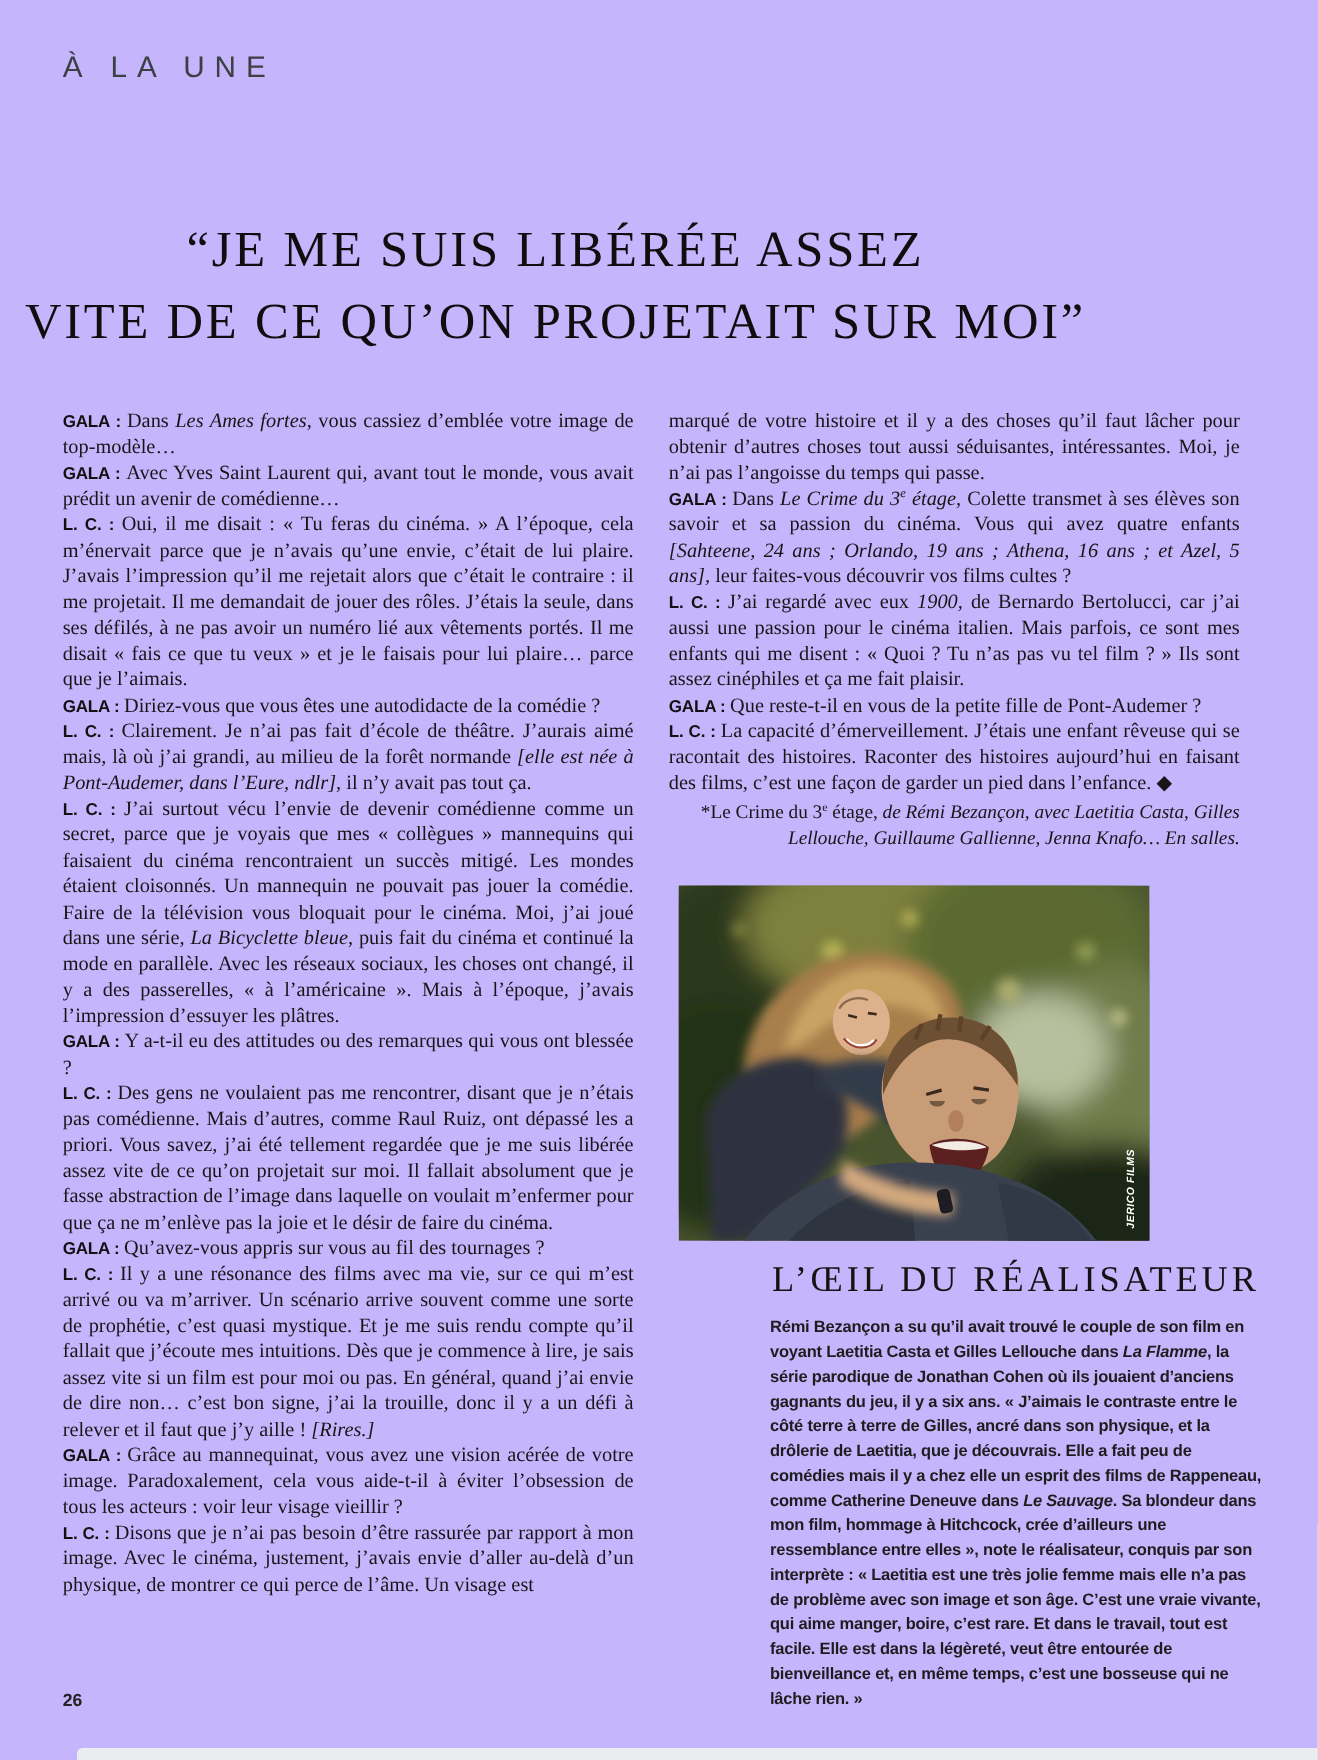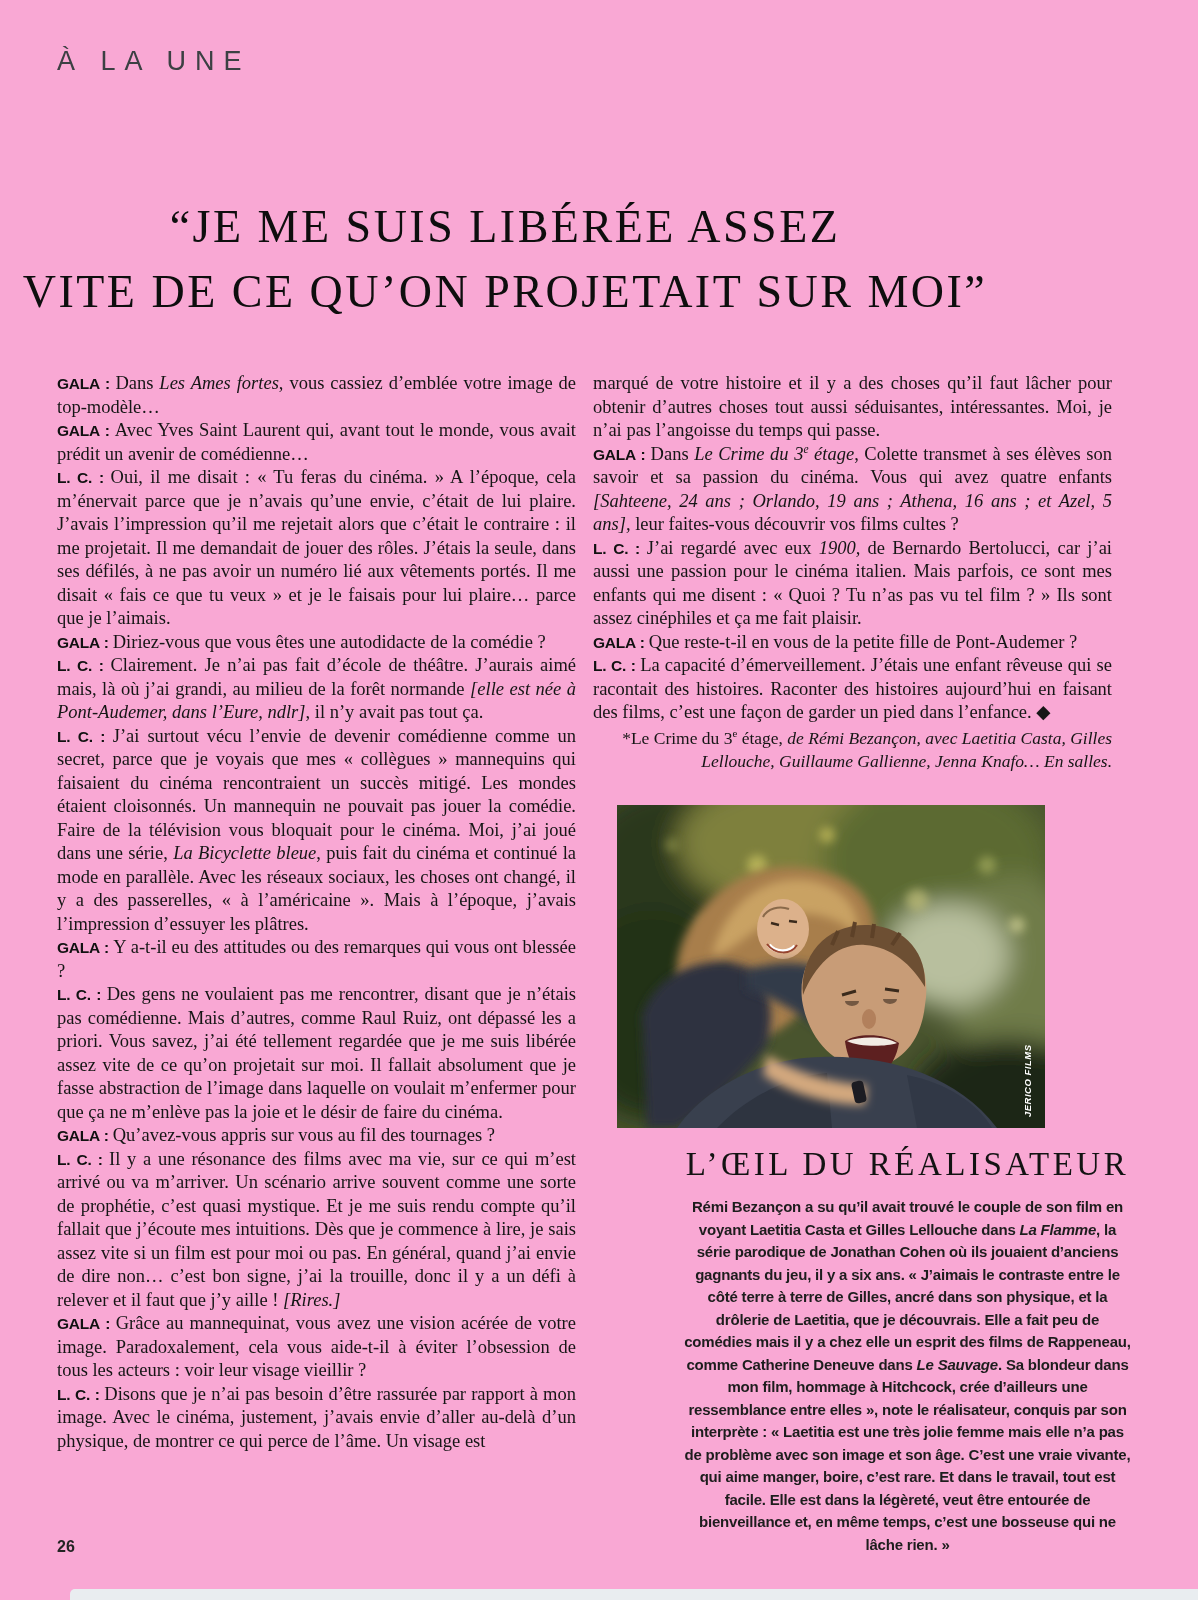--- a/index.html
+++ b/index.html
@@ -1,40 +1,40 @@
 <!DOCTYPE html>
 <html lang="fr"><head>
 <meta charset="utf-8">
 <style>
   html,body{margin:0;padding:0;background:#fff;}
-  .page{position:relative;width:1198px;height:1600px;margin:0 auto;background:#f9a8d4;overflow:hidden;
+  .page{position:relative;width:1198px;height:1600px;margin:0 auto;background:#c4b5fd;overflow:hidden;
         font-family:"Liberation Serif",serif;color:#161616;}
   .kicker{position:absolute;left:57px;top:46px;
         font-family:"Liberation Sans",sans-serif;font-weight:400;
         font-size:27px;letter-spacing:9px;color:#3c4043;}
   .headline{position:absolute;left:0;top:194px;width:1010px;text-align:center;
         font-family:"Liberation Serif",serif;font-weight:400;color:#0e0e0e;
         font-size:46px;line-height:1.42;letter-spacing:2.5px;}
   .col{position:absolute;top:372px;width:519px;font-size:18.5px;line-height:23.5px;}
   .col-left{left:57px;}
-  .col-right{left:593px;}
+  .col-right{left:608px;}
   .para{margin:0;text-align:justify;}
   .speaker{font-family:"Liberation Sans",sans-serif;font-weight:700;font-size:15.5px;
         letter-spacing:-0.2px;color:#111;}
   .it{font-style:italic;}
   .sup{vertical-align:super;font-size:0.62em;line-height:0;}
   .credit{text-align:right;font-size:17.5px;line-height:23px;margin-top:2px;}
   .photo{position:absolute;left:617px;top:805px;width:428px;height:323px;margin:0;}
   .photo svg{display:block;width:428px;height:323px;}
-  .sidebar{position:absolute;left:684px;top:1146px;width:447px;}
+  .sidebar{position:absolute;left:700px;top:1146px;width:447px;}
   .sidebar-title{font-family:"Liberation Serif",serif;font-weight:400;color:#131313;
         font-size:33px;letter-spacing:3.5px;text-align:center;margin:0;}
   .sidebar-text{margin-top:13px;font-family:"Liberation Sans",sans-serif;font-weight:700;
         font-size:15px;line-height:22.5px;letter-spacing:-0.2px;color:#1d1d1d;}
-  .sidebar-text .para{text-align:center;}
+  .sidebar-text .para{text-align:left;}
   .page-number{position:absolute;left:57px;top:1538px;
         font-family:"Liberation Sans",sans-serif;font-weight:700;font-size:16px;color:#232323;}
   .page-edge{position:absolute;left:70px;right:0;bottom:0;height:11px;background:#e9edf0;
         border-top-left-radius:5px;}
 </style>
 </head>
 <body>
 
 <div class="page">
 

